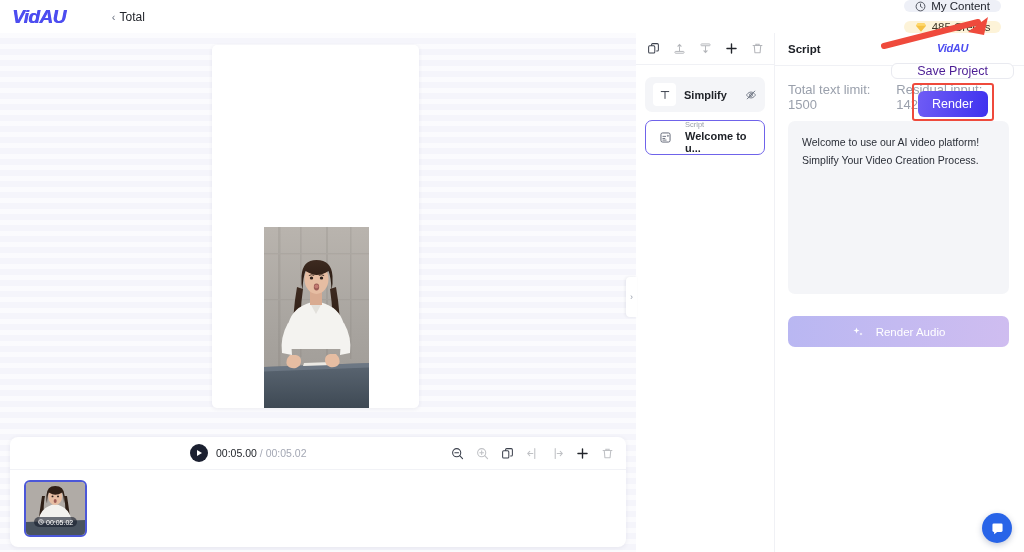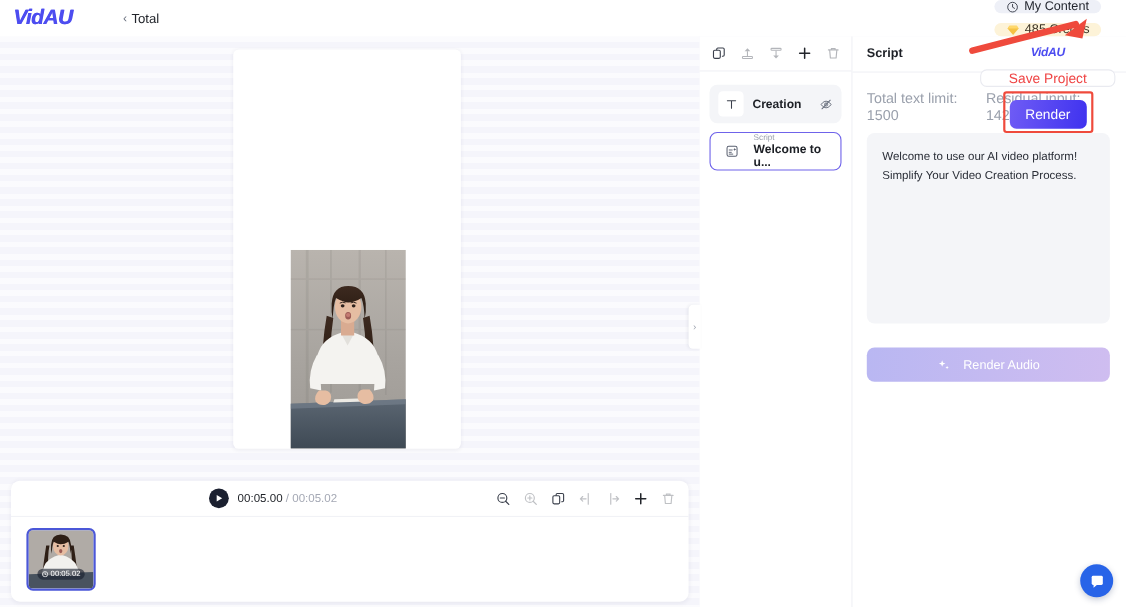--- a/index.html
+++ b/index.html
@@ -57,21 +57,21 @@
   .pill-credits { background: #fdf3d8; color: #3d3526; }
   .clock-icon { width: 11px; height: 11px; flex: 0 0 11px; }
   .diamond-icon { width: 12px; height: 11px; flex: 0 0 12px; }
   .vidau-mini {
     font-size: 11px; font-weight: bold; font-style: italic;
     color: #4d4df0; letter-spacing: -0.3px; cursor: pointer;
   }
   .save-btn {
     height: 26px; padding: 0 25px; display: flex; align-items: center;
     background: #fff; border: 1px solid #e9eaf0; border-radius: 6px;
-    font-size: 12.5px; color: #ef4444; cursor: pointer;
+    font-size: 12.5px; color: #4c1d95; cursor: pointer;
   }
   .render-wrap { position: relative; width: 86px; height: 33px; }
   .render-btn {
     position: absolute; left: 8px; top: 3px;
     width: 70px; height: 26px;
     display: flex; align-items: center; justify-content: center;
     border-radius: 6px; cursor: pointer;
     background: linear-gradient(100deg, #6f5cf5 0%, #3f32ef 100%);
     color: #fff; font-size: 12.5px; font-weight: 500;
   }
@@ -435,21 +435,21 @@
 
       <div class="layers-list">
 
         <div class="layer">
           <div class="layer-thumb">
             <svg width="12" height="12" viewBox="0 0 16 16">
               <path d="M3 3.4h10M8 3.4v9.2" stroke="#3b404c" stroke-width="1.3" stroke-linecap="round"></path>
             </svg>
           </div>
           <div class="layer-text">
-            <span class="layer-title">Creation</span>
+            <span class="layer-title">Simplify</span>
           </div>
           <svg class="layer-eye" viewBox="0 0 16 16">
             <path d="M2 8s2.4-4 6-4 6 4 6 4-2.4 4-6 4-6-4-6-4z" fill="none" stroke="#6b7280" stroke-width="1.2"></path>
             <circle cx="8" cy="8" r="1.9" fill="none" stroke="#6b7280" stroke-width="1.2"></circle>
             <path d="M3 13.2L13 2.8" stroke="#6b7280" stroke-width="1.3" stroke-linecap="round"></path>
           </svg>
         </div>
 
         <div class="layer selected">
           <div class="layer-thumb">

